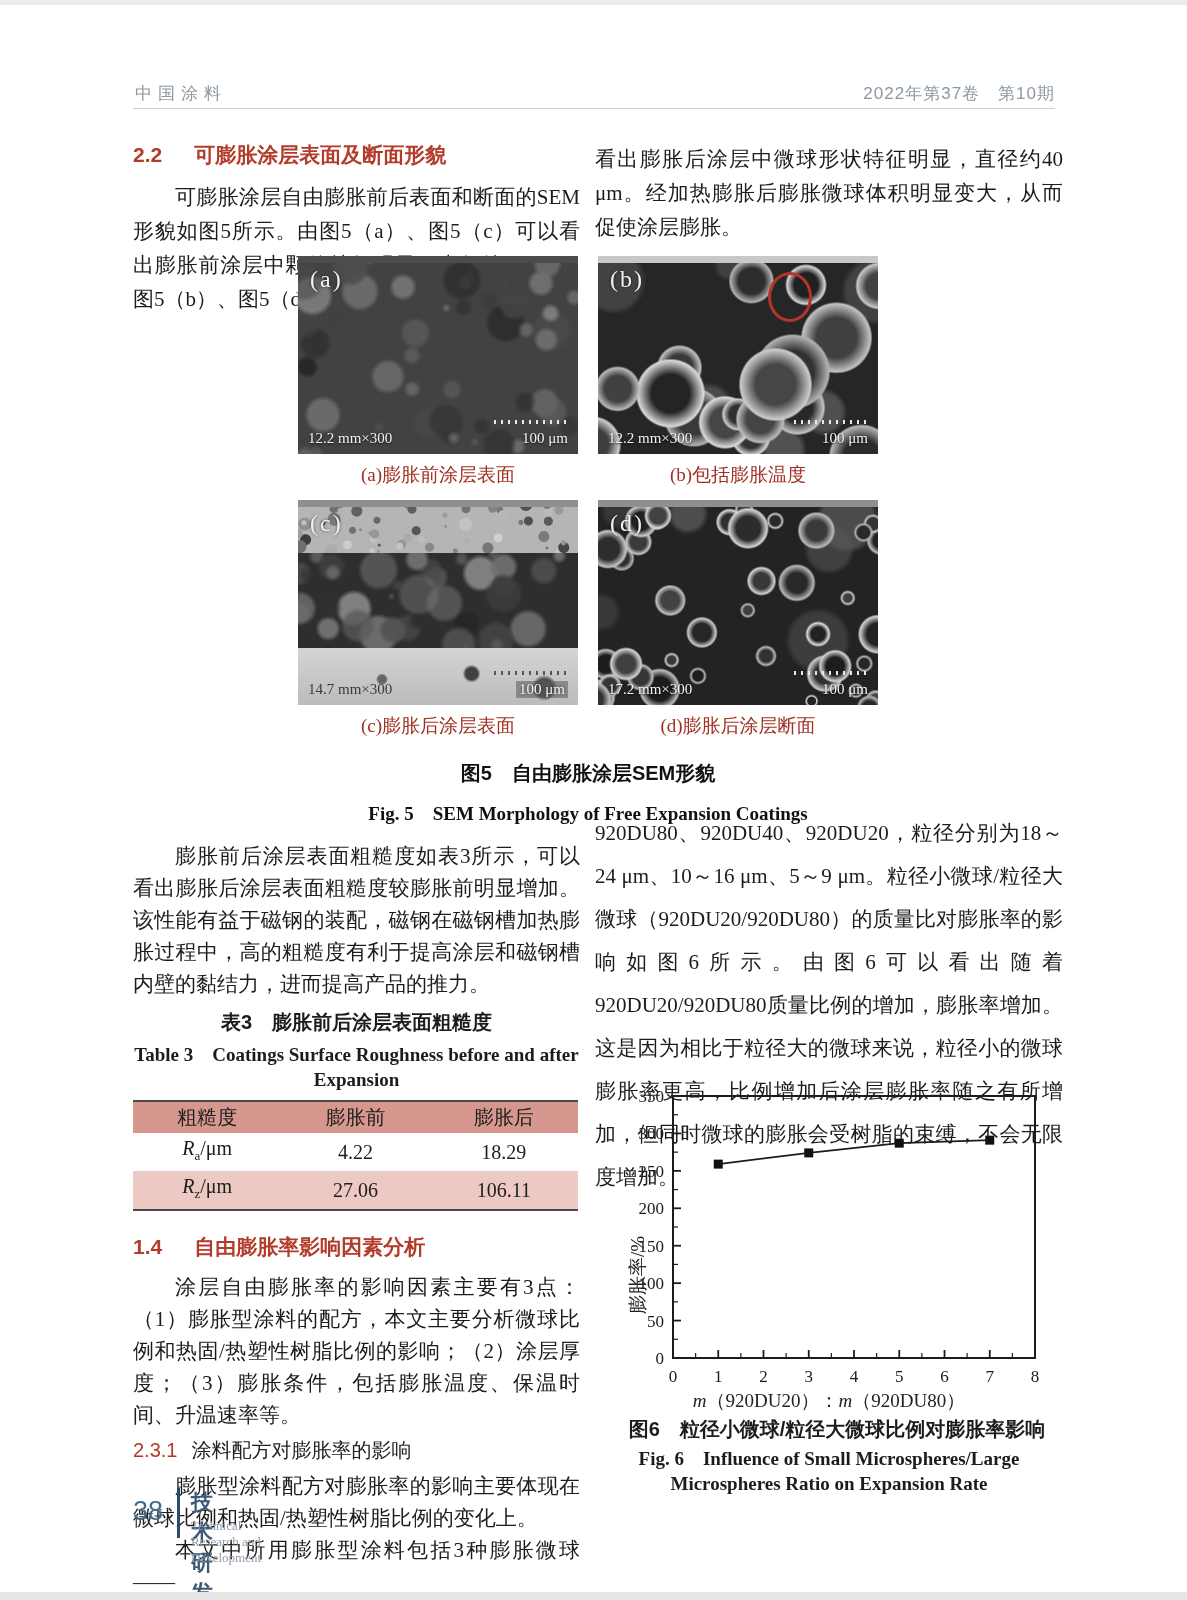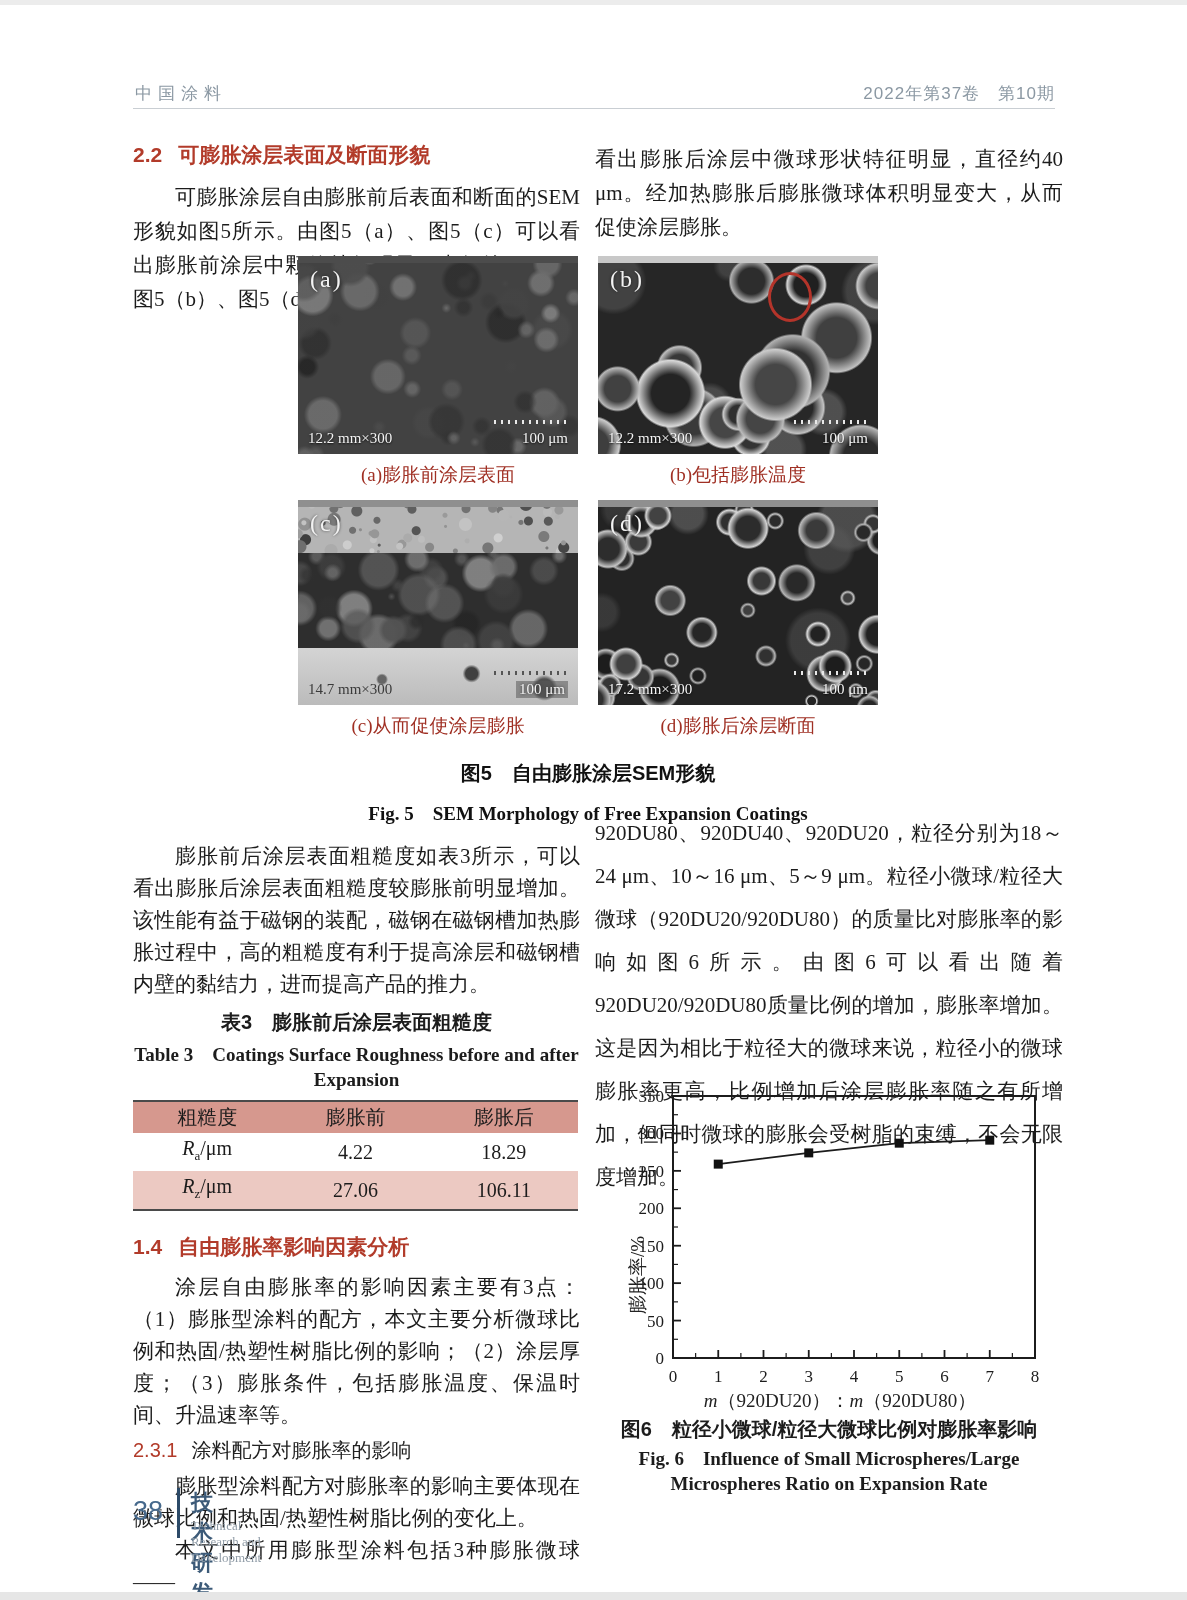--- a/index.html
+++ b/index.html
@@ -14,21 +14,21 @@
   .header-rule { position:absolute; left:133px; top:108px; width:922px; height:1px; background:#c9ced3; }
 
   
   .col { position:absolute; font-size:21px; line-height:34px; text-align:justify; }
   .col-left-1 { left:133px; top:138px; width:447px; }
   .col-right-1 { left:595px; top:142px; width:468px; }
   .col-left-2 { left:133px; top:840px; width:447px; }
   .col-right-2 { left:595px; top:812px; width:468px; line-height:43px; }
 
   .sec-heading { font-family:"Liberation Sans","DejaVu Sans",sans-serif; font-weight:bold; font-size:21px; color:#b23b2a; margin-bottom:8px; text-align:left; }
-  .sec-heading .sec-num { margin-right:16px; }
+  .sec-heading .sec-num { margin-right:32px; }
   .subsec-heading { font-family:"Liberation Sans","DejaVu Sans",sans-serif; font-size:20px; color:#222; margin:3px 0 4px 0; text-align:left; }
   .subsec-heading .sec-num { color:#b23b2a; margin-right:14px; }
   .indent { text-indent:2em; }
   .para { margin:0; }
   .lh32 { line-height:32px; }
 
   
   .figure5 { position:absolute; left:298px; top:256px; width:580px; }
   .sem-grid { position:relative; width:580px; }
   .sem-cell { position:absolute; width:280px; }
@@ -64,23 +64,23 @@
   table.roughness th, table.roughness td { width:33.3%; text-align:center; height:31px; font-weight:normal; line-height:31px; }
   tr.hdr { background:#d6988e; }
   tr.alt { background:#ecc9c2; }
   td i { font-style:italic; }
   td sub { font-size:13px; }
 
   
   .figure6 { position:absolute; left:595px; top:1072px; width:468px; height:420px; }
   .figure6 svg { position:absolute; left:30px; top:4px; }
   .y-axis-label { position:absolute; left:30px; top:242px; transform-origin:0 0; transform:rotate(-90deg); font-size:19px; color:#222; white-space:nowrap; }
-  .x-axis-label { position:absolute; left:30px; top:316px; width:430px; text-align:center; font-size:19px; color:#222; }
+  .x-axis-label { position:absolute; left:19px; top:316px; width:430px; text-align:center; font-size:19px; color:#222; }
   .x-axis-label i { font-style:italic; }
-  .fig6-zh { position:absolute; left:0; top:344px; width:468px; text-align:center; font-family:"Liberation Sans","DejaVu Sans",sans-serif; font-weight:bold; font-size:20px; }
+  .fig6-zh { position:absolute; left:8px; top:344px; width:468px; text-align:center; font-family:"Liberation Sans","DejaVu Sans",sans-serif; font-weight:bold; font-size:20px; }
   .fig6-en { position:absolute; left:0; top:374px; width:468px; text-align:center; font-weight:bold; font-size:19px; line-height:25px; }
 
   
   .footer { position:absolute; left:133px; top:1486px; height:56px; }
   .page-num { position:absolute; left:0; top:10px; font-size:27px; color:#46698c; font-family:"Liberation Sans","DejaVu Sans",sans-serif; }
   .footer-bar { position:absolute; left:44px; top:2px; width:3px; height:50px; background:#2c4a68; }
   .footer-zh { position:absolute; left:58px; top:2px; font-family:"Liberation Sans","DejaVu Sans",sans-serif; font-weight:bold; font-size:22px; color:#3c5a78; }
   .footer-en { position:absolute; left:58px; top:32px; font-size:13px; color:#909ca7; }
 </style>
 </head>
@@ -134,21 +134,21 @@
         <div class="sem-img" style="height:205px;">
           <div class="sem-topbar"></div>
           <div class="band" style="height: 26%; background-color: rgb(181, 181, 181); background-image: radial-gradient(5px at 0.1% 63.6%, rgb(156, 156, 156) 4px, rgba(0, 0, 0, 0) 5px), radial-gradient(7px at 0.7% 88%, rgb(111, 111, 111) 6px, rgba(0, 0, 0, 0) 7px), radial-gradient(6px at 15% 4.9%, rgb(116, 116, 116) 5px, rgba(0, 0, 0, 0) 6px), radial-gradient(4px at 4.9% 9.7%, rgb(189, 189, 189) 3px, rgba(0, 0, 0, 0) 4px), radial-gradient(5px at 17.6% 84.8%, rgb(205, 205, 205) 4px, rgba(0, 0, 0, 0) 5px), radial-gradient(6px at 21% 20.8%, rgb(96, 96, 96) 5px, rgba(0, 0, 0, 0) 6px), radial-gradient(3px at 94.8% 80.8%, rgb(150, 150, 150) 2px, rgba(0, 0, 0, 0) 3px), radial-gradient(2px at 11.2% 11.5%, rgb(188, 188, 188) 1px, rgba(0, 0, 0, 0) 2px), radial-gradient(3px at 56.2% 96.2%, rgb(132, 132, 132) 2px, rgba(0, 0, 0, 0) 3px), radial-gradient(4px at 36.3% 87.2%, rgb(195, 195, 195) 3px, rgba(0, 0, 0, 0) 4px), radial-gradient(5px at 89.4% 40%, rgb(89, 89, 89) 4px, rgba(0, 0, 0, 0) 5px), radial-gradient(3px at 26.4% 95.8%, rgb(202, 202, 202) 2px, rgba(0, 0, 0, 0) 3px), radial-gradient(5px at 93.2% 19.1%, rgb(153, 153, 153) 4px, rgba(0, 0, 0, 0) 5px), radial-gradient(7px at 11.8% 95.3%, rgb(171, 171, 171) 6px, rgba(0, 0, 0, 0) 7px), radial-gradient(3px at 60.4% 77.2%, rgb(174, 174, 174) 2px, rgba(0, 0, 0, 0) 3px), radial-gradient(5px at 88.9% 8.2%, rgb(117, 117, 117) 4px, rgba(0, 0, 0, 0) 5px), radial-gradient(7px at 12.9% 36.3%, rgb(122, 122, 122) 6px, rgba(0, 0, 0, 0) 7px), radial-gradient(5px at 69.5% 15.6%, rgb(133, 133, 133) 4px, rgba(0, 0, 0, 0) 5px), radial-gradient(6px at 94.9% 89.7%, rgb(70, 70, 70) 5px, rgba(0, 0, 0, 0) 6px), radial-gradient(7px at 81.4% 8.3%, rgb(79, 79, 79) 6px, rgba(0, 0, 0, 0) 7px), radial-gradient(5px at 71.5% 71.5%, rgb(208, 208, 208) 4px, rgba(0, 0, 0, 0) 5px), radial-gradient(2px at 29% 85.2%, rgb(93, 93, 93) 1px, rgba(0, 0, 0, 0) 2px), radial-gradient(6px at 67.8% 90.5%, rgb(118, 118, 118) 5px, rgba(0, 0, 0, 0) 6px), radial-gradient(3px at 79.6% 42.3%, rgb(118, 118, 118) 2px, rgba(0, 0, 0, 0) 3px), radial-gradient(2px at 28.7% 97.4%, rgb(151, 151, 151) 1px, rgba(0, 0, 0, 0) 2px), radial-gradient(6px at 87.8% 68.9%, rgb(122, 122, 122) 5px, rgba(0, 0, 0, 0) 6px), radial-gradient(2px at 76% 32.1%, rgb(178, 178, 178) 1px, rgba(0, 0, 0, 0) 2px), radial-gradient(3px at 2.1% 43%, rgb(195, 195, 195) 2px, rgba(0, 0, 0, 0) 3px), radial-gradient(5px at 39.2% 71.6%, rgb(171, 171, 171) 4px, rgba(0, 0, 0, 0) 5px), radial-gradient(5px at 27.4% 63.8%, rgb(151, 151, 151) 4px, rgba(0, 0, 0, 0) 5px), radial-gradient(4px at 28.2% 38.3%, rgb(104, 104, 104) 3px, rgba(0, 0, 0, 0) 4px), radial-gradient(4px at 19.5% 57.2%, rgb(112, 112, 112) 3px, rgba(0, 0, 0, 0) 4px), radial-gradient(5px at 47% 89.1%, rgb(136, 136, 136) 4px, rgba(0, 0, 0, 0) 5px), radial-gradient(3px at 19.3% 57.4%, rgb(146, 146, 146) 2px, rgba(0, 0, 0, 0) 3px), radial-gradient(3px at 52.5% 28.8%, rgb(154, 154, 154) 2px, rgba(0, 0, 0, 0) 3px), radial-gradient(6px at 73.4% 29.2%, rgb(182, 182, 182) 5px, rgba(0, 0, 0, 0) 6px), radial-gradient(5px at 60% 16.3%, rgb(114, 114, 114) 4px, rgba(0, 0, 0, 0) 5px), radial-gradient(3px at 26.1% 62.9%, rgb(152, 152, 152) 2px, rgba(0, 0, 0, 0) 3px), radial-gradient(7px at 59.8% 46%, rgb(195, 195, 195) 6px, rgba(0, 0, 0, 0) 7px), radial-gradient(2px at 88.9% 90.5%, rgb(121, 121, 121) 1px, rgba(0, 0, 0, 0) 2px), radial-gradient(4px at 44.1% 74.2%, rgb(189, 189, 189) 3px, rgba(0, 0, 0, 0) 4px), radial-gradient(2px at 52.7% 49.8%, rgb(147, 147, 147) 1px, rgba(0, 0, 0, 0) 2px), radial-gradient(3px at 9% 43.4%, rgb(97, 97, 97) 2px, rgba(0, 0, 0, 0) 3px), radial-gradient(5px at 42.2% 57.9%, rgb(85, 85, 85) 4px, rgba(0, 0, 0, 0) 5px), radial-gradient(5px at 89.1% 22.9%, rgb(187, 187, 187) 4px, rgba(0, 0, 0, 0) 5px), radial-gradient(3px at 92.6% 31.4%, rgb(178, 178, 178) 2px, rgba(0, 0, 0, 0) 3px), radial-gradient(2px at 22.3% 56.2%, rgb(140, 140, 140) 1px, rgba(0, 0, 0, 0) 2px), radial-gradient(4px at 26.9% 74.9%, rgb(193, 193, 193) 3px, rgba(0, 0, 0, 0) 4px), radial-gradient(5px at 12.8% 16%, rgb(113, 113, 113) 4px, rgba(0, 0, 0, 0) 5px), radial-gradient(4px at 52.6% 0.1%, rgb(150, 150, 150) 3px, rgba(0, 0, 0, 0) 4px), radial-gradient(4px at 72.1% 19%, rgb(119, 119, 119) 3px, rgba(0, 0, 0, 0) 4px), radial-gradient(5px at 82.3% 39.6%, rgb(80, 80, 80) 4px, rgba(0, 0, 0, 0) 5px), radial-gradient(6px at 2.7% 74.8%, rgb(62, 62, 62) 5px, rgba(0, 0, 0, 0) 6px), radial-gradient(7px at 2.4% 45.6%, rgb(146, 146, 146) 6px, rgba(0, 0, 0, 0) 7px), radial-gradient(5px at 40.7% 17.4%, rgb(95, 95, 95) 4px, rgba(0, 0, 0, 0) 5px), radial-gradient(2px at 79.8% 40.1%, rgb(162, 162, 162) 1px, rgba(0, 0, 0, 0) 2px), radial-gradient(6px at 94% 98.2%, rgb(199, 199, 199) 5px, rgba(0, 0, 0, 0) 6px), radial-gradient(4px at 39% 9.2%, rgb(117, 117, 117) 3px, rgba(0, 0, 0, 0) 4px), radial-gradient(3px at 39% 75%, rgb(189, 189, 189) 2px, rgba(0, 0, 0, 0) 3px), radial-gradient(5px at 37.1% 83.3%, rgb(152, 152, 152) 4px, rgba(0, 0, 0, 0) 5px);"></div>
           <div class="band sem-c-mid" style="height: 46%; background-image: radial-gradient(8px at -2% 44.3%, rgba(53, 53, 53, 0.68) 3px, rgba(0, 0, 0, 0) 8px), radial-gradient(18px at 21.4% 76.5%, rgba(89, 89, 89, 0.77) 13px, rgba(0, 0, 0, 0) 18px), radial-gradient(20px at 52.3% 52.8%, rgba(123, 123, 123, 0.48) 15px, rgba(0, 0, 0, 0) 20px), radial-gradient(20px at 70.7% 91.9%, rgba(75, 75, 75, 0.67) 15px, rgba(0, 0, 0, 0) 20px), radial-gradient(9px at 3.3% 23.3%, rgba(47, 47, 47, 0.61) 4px, rgba(0, 0, 0, 0) 9px), radial-gradient(15px at 34% 81.2%, rgba(83, 83, 83, 0.95) 10px, rgba(0, 0, 0, 0) 15px), radial-gradient(8px at 93.3% 3.1%, rgba(122, 122, 122, 0.81) 3px, rgba(0, 0, 0, 0) 8px), radial-gradient(9px at 42.3% 72.4%, rgba(43, 43, 43, 0.75) 4px, rgba(0, 0, 0, 0) 9px), radial-gradient(7px at 35.6% 34.2%, rgba(77, 77, 77, 0.64) 2px, rgba(0, 0, 0, 0) 7px), radial-gradient(9px at 12.4% 20.7%, rgba(127, 127, 127, 0.58) 4px, rgba(0, 0, 0, 0) 9px), radial-gradient(13px at 42.5% 6.6%, rgba(132, 132, 132, 0.73) 8px, rgba(0, 0, 0, 0) 13px), radial-gradient(4px at 33.4% 45.9%, rgba(87, 87, 87, 0.88) 0px, rgba(0, 0, 0, 0) 4px), radial-gradient(20px at 82.2% 79.8%, rgba(115, 115, 115, 0.82) 15px, rgba(0, 0, 0, 0) 20px), radial-gradient(21px at 28.8% 17.7%, rgba(94, 94, 94, 0.77) 16px, rgba(0, 0, 0, 0) 21px), radial-gradient(19px at 57.4% 96.4%, rgba(88, 88, 88, 0.74) 14px, rgba(0, 0, 0, 0) 19px), radial-gradient(15px at 11.9% 14.2%, rgba(63, 63, 63, 0.86) 10px, rgba(0, 0, 0, 0) 15px), radial-gradient(21px at 28.7% 85.7%, rgba(127, 127, 127, 0.74) 16px, rgba(0, 0, 0, 0) 21px), radial-gradient(22px at 43.2% 43.6%, rgba(100, 100, 100, 0.62) 17px, rgba(0, 0, 0, 0) 22px), radial-gradient(8px at 58.5% 6.5%, rgba(106, 106, 106, 0.63) 3px, rgba(0, 0, 0, 0) 8px), radial-gradient(15px at 60.2% 74.8%, rgba(37, 37, 37, 0.83) 10px, rgba(0, 0, 0, 0) 15px), radial-gradient(13px at 11.2% 57.5%, rgba(50, 50, 50, 0.55) 8px, rgba(0, 0, 0, 0) 13px), radial-gradient(13px at 73.3% 34.4%, rgba(62, 62, 62, 0.91) 8px, rgba(0, 0, 0, 0) 13px), radial-gradient(13px at 10.8% 79.4%, rgba(117, 117, 117, 0.93) 8px, rgba(0, 0, 0, 0) 13px), radial-gradient(20px at 26.9% 90.8%, rgba(52, 52, 52, 0.6) 15px, rgba(0, 0, 0, 0) 20px), radial-gradient(8px at 71.1% 97%, rgba(124, 124, 124, 0.79) 3px, rgba(0, 0, 0, 0) 8px), radial-gradient(18px at 0.5% 58.2%, rgba(124, 124, 124, 0.66) 13px, rgba(0, 0, 0, 0) 18px), radial-gradient(9px at 6.7% 3.6%, rgba(93, 93, 93, 0.93) 4px, rgba(0, 0, 0, 0) 9px), radial-gradient(13px at 47.4% 17.9%, rgba(72, 72, 72, 0.7) 8px, rgba(0, 0, 0, 0) 13px), radial-gradient(15px at 73.4% 14.6%, rgba(112, 112, 112, 0.92) 10px, rgba(0, 0, 0, 0) 15px), radial-gradient(13px at 0.6% 21.4%, rgba(81, 81, 81, 0.74) 8px, rgba(0, 0, 0, 0) 13px), radial-gradient(13px at 49.4% 26.1%, rgba(116, 116, 116, 0.49) 8px, rgba(0, 0, 0, 0) 13px), radial-gradient(15px at 39.2% 78.9%, rgba(85, 85, 85, 0.53) 10px, rgba(0, 0, 0, 0) 15px), radial-gradient(4px at 60% 97.4%, rgba(108, 108, 108, 0.66) 0px, rgba(0, 0, 0, 0) 4px), radial-gradient(20px at 73.4% 43.2%, rgba(70, 70, 70, 0.49) 15px, rgba(0, 0, 0, 0) 20px), radial-gradient(6px at 38.4% 79.1%, rgba(46, 46, 46, 0.47) 1px, rgba(0, 0, 0, 0) 6px), radial-gradient(15px at 87.8% 18.6%, rgba(90, 90, 90, 0.65) 10px, rgba(0, 0, 0, 0) 15px), radial-gradient(12px at 0.5% 62.9%, rgba(92, 92, 92, 0.53) 7px, rgba(0, 0, 0, 0) 12px), radial-gradient(19px at 20% 58.5%, rgba(145, 145, 145, 0.82) 14px, rgba(0, 0, 0, 0) 19px), radial-gradient(7px at 69.8% 1.6%, rgba(127, 127, 127, 0.46) 2px, rgba(0, 0, 0, 0) 7px), radial-gradient(19px at 65.2% 21.3%, rgba(136, 136, 136, 0.9) 14px, rgba(0, 0, 0, 0) 19px);"></div>
           <div class="band sem-c-bottom" style="height:28%;"></div>
           <div class="sem-letter">(c)</div>
           <div class="sem-mag" style="color:#3a3a3a; text-shadow:none;">14.7 mm×300</div>
           <div class="sem-ruler" style="background:repeating-linear-gradient(90deg,#555 0 2px, transparent 2px 7px);"></div>
           <div class="sem-scale" style="color:#f4f4f4; text-shadow:0 0 3px #333; background:rgba(90,90,90,.55); padding:0 3px;">100 μm</div>
         </div>
-        <div class="sem-caption">(c)从而促使涂层膨胀</div>
+        <div class="sem-caption">(c)膨胀后涂层表面</div>
       </div>
 
       <div class="sem-cell" style="left:300px; top:244px;">
         <div class="sem-img sem-d" style="height: 205px; background-image: radial-gradient(19px at -1.9% 97.4%, rgb(49, 49, 49) 10px, rgb(187, 187, 187) 17px, rgba(0, 0, 0, 0) 19px), radial-gradient(9px at 35.7% 85.8%, rgb(30, 30, 30) 5px, rgb(180, 180, 180) 7px, rgba(0, 0, 0, 0) 9px), radial-gradient(12px at 4.2% 90.5%, rgb(54, 54, 54) 7px, rgb(203, 203, 203) 10px, rgba(0, 0, 0, 0) 12px), radial-gradient(19px at 78% 14.9%, rgb(58, 58, 58) 10px, rgb(185, 185, 185) 17px, rgba(0, 0, 0, 0) 19px), radial-gradient(17px at 84.7% 81.1%, rgb(29, 29, 29) 9px, rgb(208, 208, 208) 15px, rgba(0, 0, 0, 0) 17px), radial-gradient(17px at 10% 80%, rgb(64, 64, 64) 9px, rgb(209, 209, 209) 15px, rgba(0, 0, 0, 0) 17px), radial-gradient(8px at 53.5% 53.8%, rgb(63, 63, 63) 4px, rgb(179, 179, 179) 6px, rgba(0, 0, 0, 0) 8px), radial-gradient(14px at 15.2% 86.4%, rgb(54, 54, 54) 8px, rgb(182, 182, 182) 12px, rgba(0, 0, 0, 0) 14px), radial-gradient(18px at -0.1% 96%, rgb(46, 46, 46) 10px, rgb(190, 190, 190) 16px, rgba(0, 0, 0, 0) 18px), radial-gradient(13px at 78.6% 65.4%, rgb(34, 34, 34) 7px, rgb(218, 218, 218) 11px, rgba(0, 0, 0, 0) 13px), radial-gradient(10px at 94.8% 15.8%, rgb(41, 41, 41) 6px, rgb(175, 175, 175) 8px, rgba(0, 0, 0, 0) 10px), radial-gradient(14px at 21.4% 7.7%, rgb(66, 66, 66) 8px, rgb(212, 212, 212) 12px, rgba(0, 0, 0, 0) 14px), radial-gradient(8px at 26.3% 78.1%, rgb(57, 57, 57) 4px, rgb(197, 197, 197) 6px, rgba(0, 0, 0, 0) 8px), radial-gradient(7px at 76.3% 98.1%, rgb(35, 35, 35) 4px, rgb(214, 214, 214) 5px, rgba(0, 0, 0, 0) 7px), radial-gradient(11px at 60% 76.1%, rgb(49, 49, 49) 6px, rgb(182, 182, 182) 9px, rgba(0, 0, 0, 0) 11px), radial-gradient(21px at 53.6% 13.8%, rgb(44, 44, 44) 12px, rgb(211, 211, 211) 19px, rgba(0, 0, 0, 0) 21px), radial-gradient(16px at 2.8% 80%, rgb(29, 29, 29) 9px, rgb(189, 189, 189) 14px, rgba(0, 0, 0, 0) 16px), radial-gradient(14px at 47% 10.8%, rgb(48, 48, 48) 8px, rgb(214, 214, 214) 12px, rgba(0, 0, 0, 0) 14px), radial-gradient(16px at 37.1% 64.6%, rgb(38, 38, 38) 9px, rgb(200, 200, 200) 14px, rgba(0, 0, 0, 0) 16px), radial-gradient(10px at 21% 10.1%, rgb(66, 66, 66) 6px, rgb(200, 200, 200) 8px, rgba(0, 0, 0, 0) 10px), radial-gradient(8px at 89.2% 47.8%, rgb(63, 63, 63) 4px, rgb(195, 195, 195) 6px, rgba(0, 0, 0, 0) 8px), radial-gradient(20px at 99.9% 65.5%, rgb(34, 34, 34) 11px, rgb(207, 207, 207) 18px, rgba(0, 0, 0, 0) 20px), radial-gradient(17px at 15.4% 10.3%, rgb(34, 34, 34) 9px, rgb(204, 204, 204) 15px, rgba(0, 0, 0, 0) 17px), radial-gradient(8px at 92.1% 93%, rgb(54, 54, 54) 4px, rgb(188, 188, 188) 6px, rgba(0, 0, 0, 0) 8px), radial-gradient(13px at 96.9% 101.4%, rgb(40, 40, 40) 7px, rgb(177, 177, 177) 11px, rgba(0, 0, 0, 0) 13px), radial-gradient(11px at 99.2% 97.8%, rgb(67, 67, 67) 6px, rgb(190, 190, 190) 9px, rgba(0, 0, 0, 0) 11px), radial-gradient(20px at 3.6% 23.9%, rgb(45, 45, 45) 11px, rgb(196, 196, 196) 18px, rgba(0, 0, 0, 0) 20px), radial-gradient(21px at 22% 92.2%, rgb(29, 29, 29) 12px, rgb(187, 187, 187) 19px, rgba(0, 0, 0, 0) 21px), radial-gradient(14px at 14.4% 20.5%, rgb(59, 59, 59) 8px, rgb(198, 198, 198) 12px, rgba(0, 0, 0, 0) 14px), radial-gradient(19px at 81.1% 84.7%, rgb(48, 48, 48) 10px, rgb(202, 202, 202) 17px, rgba(0, 0, 0, 0) 19px), radial-gradient(10px at 98.2% 11.6%, rgb(53, 53, 53) 6px, rgb(196, 196, 196) 8px, rgba(0, 0, 0, 0) 10px), radial-gradient(11px at 17% 9.5%, rgb(33, 33, 33) 6px, rgb(219, 219, 219) 9px, rgba(0, 0, 0, 0) 11px), radial-gradient(13px at 8.5% 28.5%, rgb(47, 47, 47) 7px, rgb(177, 177, 177) 11px, rgba(0, 0, 0, 0) 13px), radial-gradient(9px at 63.3% 10.2%, rgb(43, 43, 43) 5px, rgb(198, 198, 198) 7px, rgba(0, 0, 0, 0) 9px), radial-gradient(19px at 71% 40.4%, rgb(41, 41, 41) 10px, rgb(180, 180, 180) 17px, rgba(0, 0, 0, 0) 19px), radial-gradient(15px at 101.2% 19.8%, rgb(33, 33, 33) 8px, rgb(189, 189, 189) 13px, rgba(0, 0, 0, 0) 15px), radial-gradient(16px at 25.8% 49%, rgb(66, 66, 66) 9px, rgb(190, 190, 190) 14px, rgba(0, 0, 0, 0) 16px), radial-gradient(9px at 95.1% 79.8%, rgb(38, 38, 38) 5px, rgb(183, 183, 183) 7px, rgba(0, 0, 0, 0) 9px), radial-gradient(15px at 58.4% 39.5%, rgb(56, 56, 56) 8px, rgb(208, 208, 208) 13px, rgba(0, 0, 0, 0) 15px), radial-gradient(10px at 52.2% 5%, rgb(61, 61, 61) 6px, rgb(191, 191, 191) 8px, rgba(0, 0, 0, 0) 10px), radial-gradient(26px at 82.6% 23.8%, rgba(88, 88, 88, 0.55) 20px, rgba(0, 0, 0, 0) 26px), radial-gradient(21px at 32.1% 6.8%, rgba(112, 112, 112, 0.55) 15px, rgba(0, 0, 0, 0) 21px), radial-gradient(32px at 89.1% 10.3%, rgba(109, 109, 109, 0.55) 26px, rgba(0, 0, 0, 0) 32px), radial-gradient(21px at 8.2% 4.8%, rgba(72, 72, 72, 0.55) 15px, rgba(0, 0, 0, 0) 21px), radial-gradient(20px at 1.2% 54.8%, rgba(74, 74, 74, 0.55) 14px, rgba(0, 0, 0, 0) 20px), radial-gradient(33px at 78.6% 68.5%, rgba(81, 81, 81, 0.55) 27px, rgba(0, 0, 0, 0) 33px);">
           <div class="sem-topbar"></div>
           <div class="sem-letter">(d)</div>
           <div class="sem-mag">17.2 mm×300</div>
           <div class="sem-ruler"></div>
           <div class="sem-scale">100 μm</div>
         </div>

